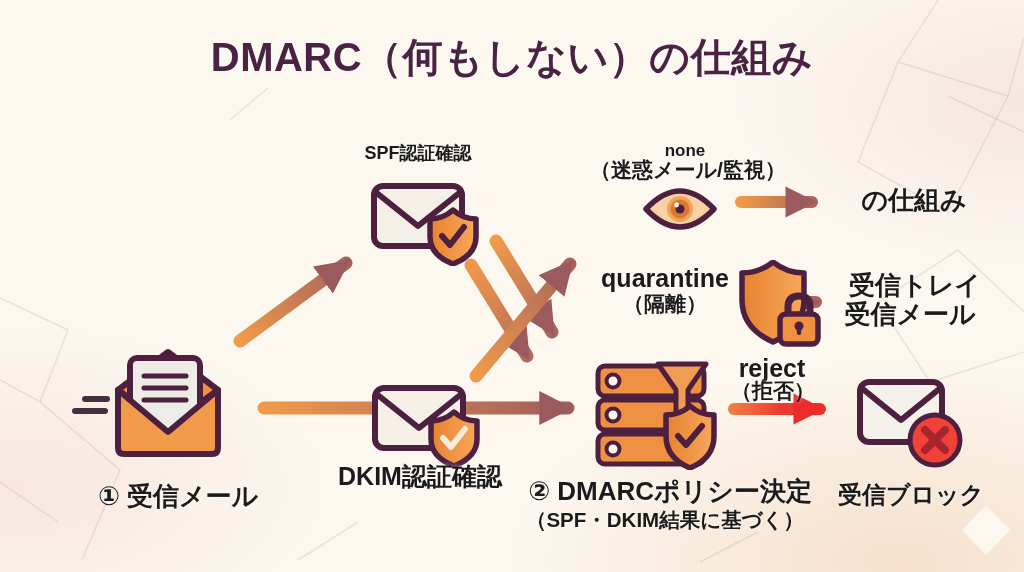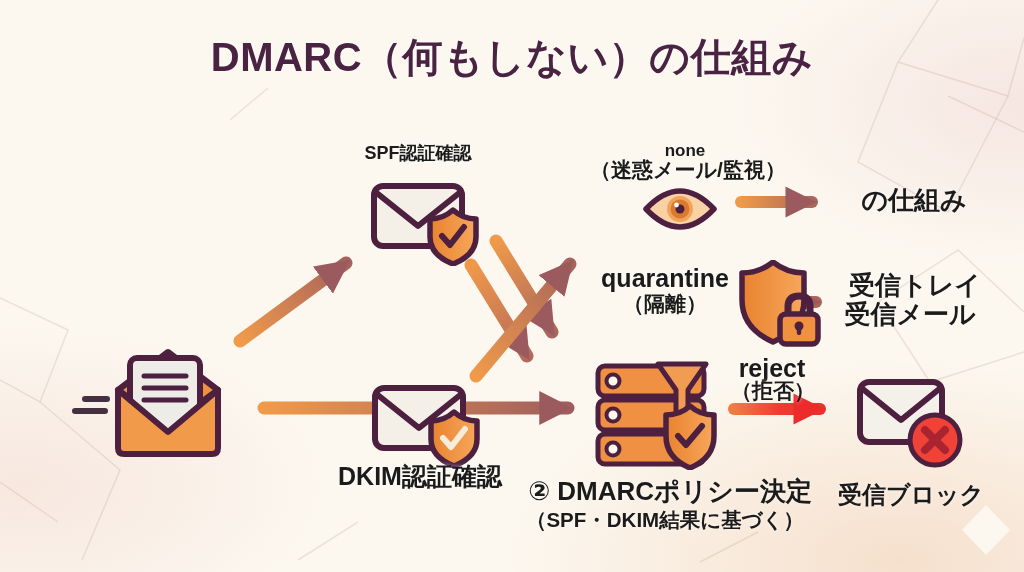--- a/index.html
+++ b/index.html
@@ -208,14 +208,15 @@
   <div class="label" style="left:915px;top:271px;font-size:26px">受信トレイ</div>
   <div class="label" style="left:910px;top:300px;font-size:26px">受信メール</div>
 
   <div class="label" style="left:772px;top:355px;font-size:25px">reject</div>
   <div class="label" style="left:773px;top:380px;font-size:21px">（拒否）</div>
   <div class="label" style="left:911px;top:482px;font-size:24px">受信ブロック</div>
 
   <div class="label" style="left:670px;top:477px;font-size:26px">② DMARCポリシー決定</div>
   <div class="label" style="left:665px;top:509px;font-size:20.5px">（SPF・DKIM結果に基づく）</div>
 
+  <div class="label" style="left:178px;top:482px;font-size:26px">① 受信メール</div>
 
 </div>
 
 </body></html>

